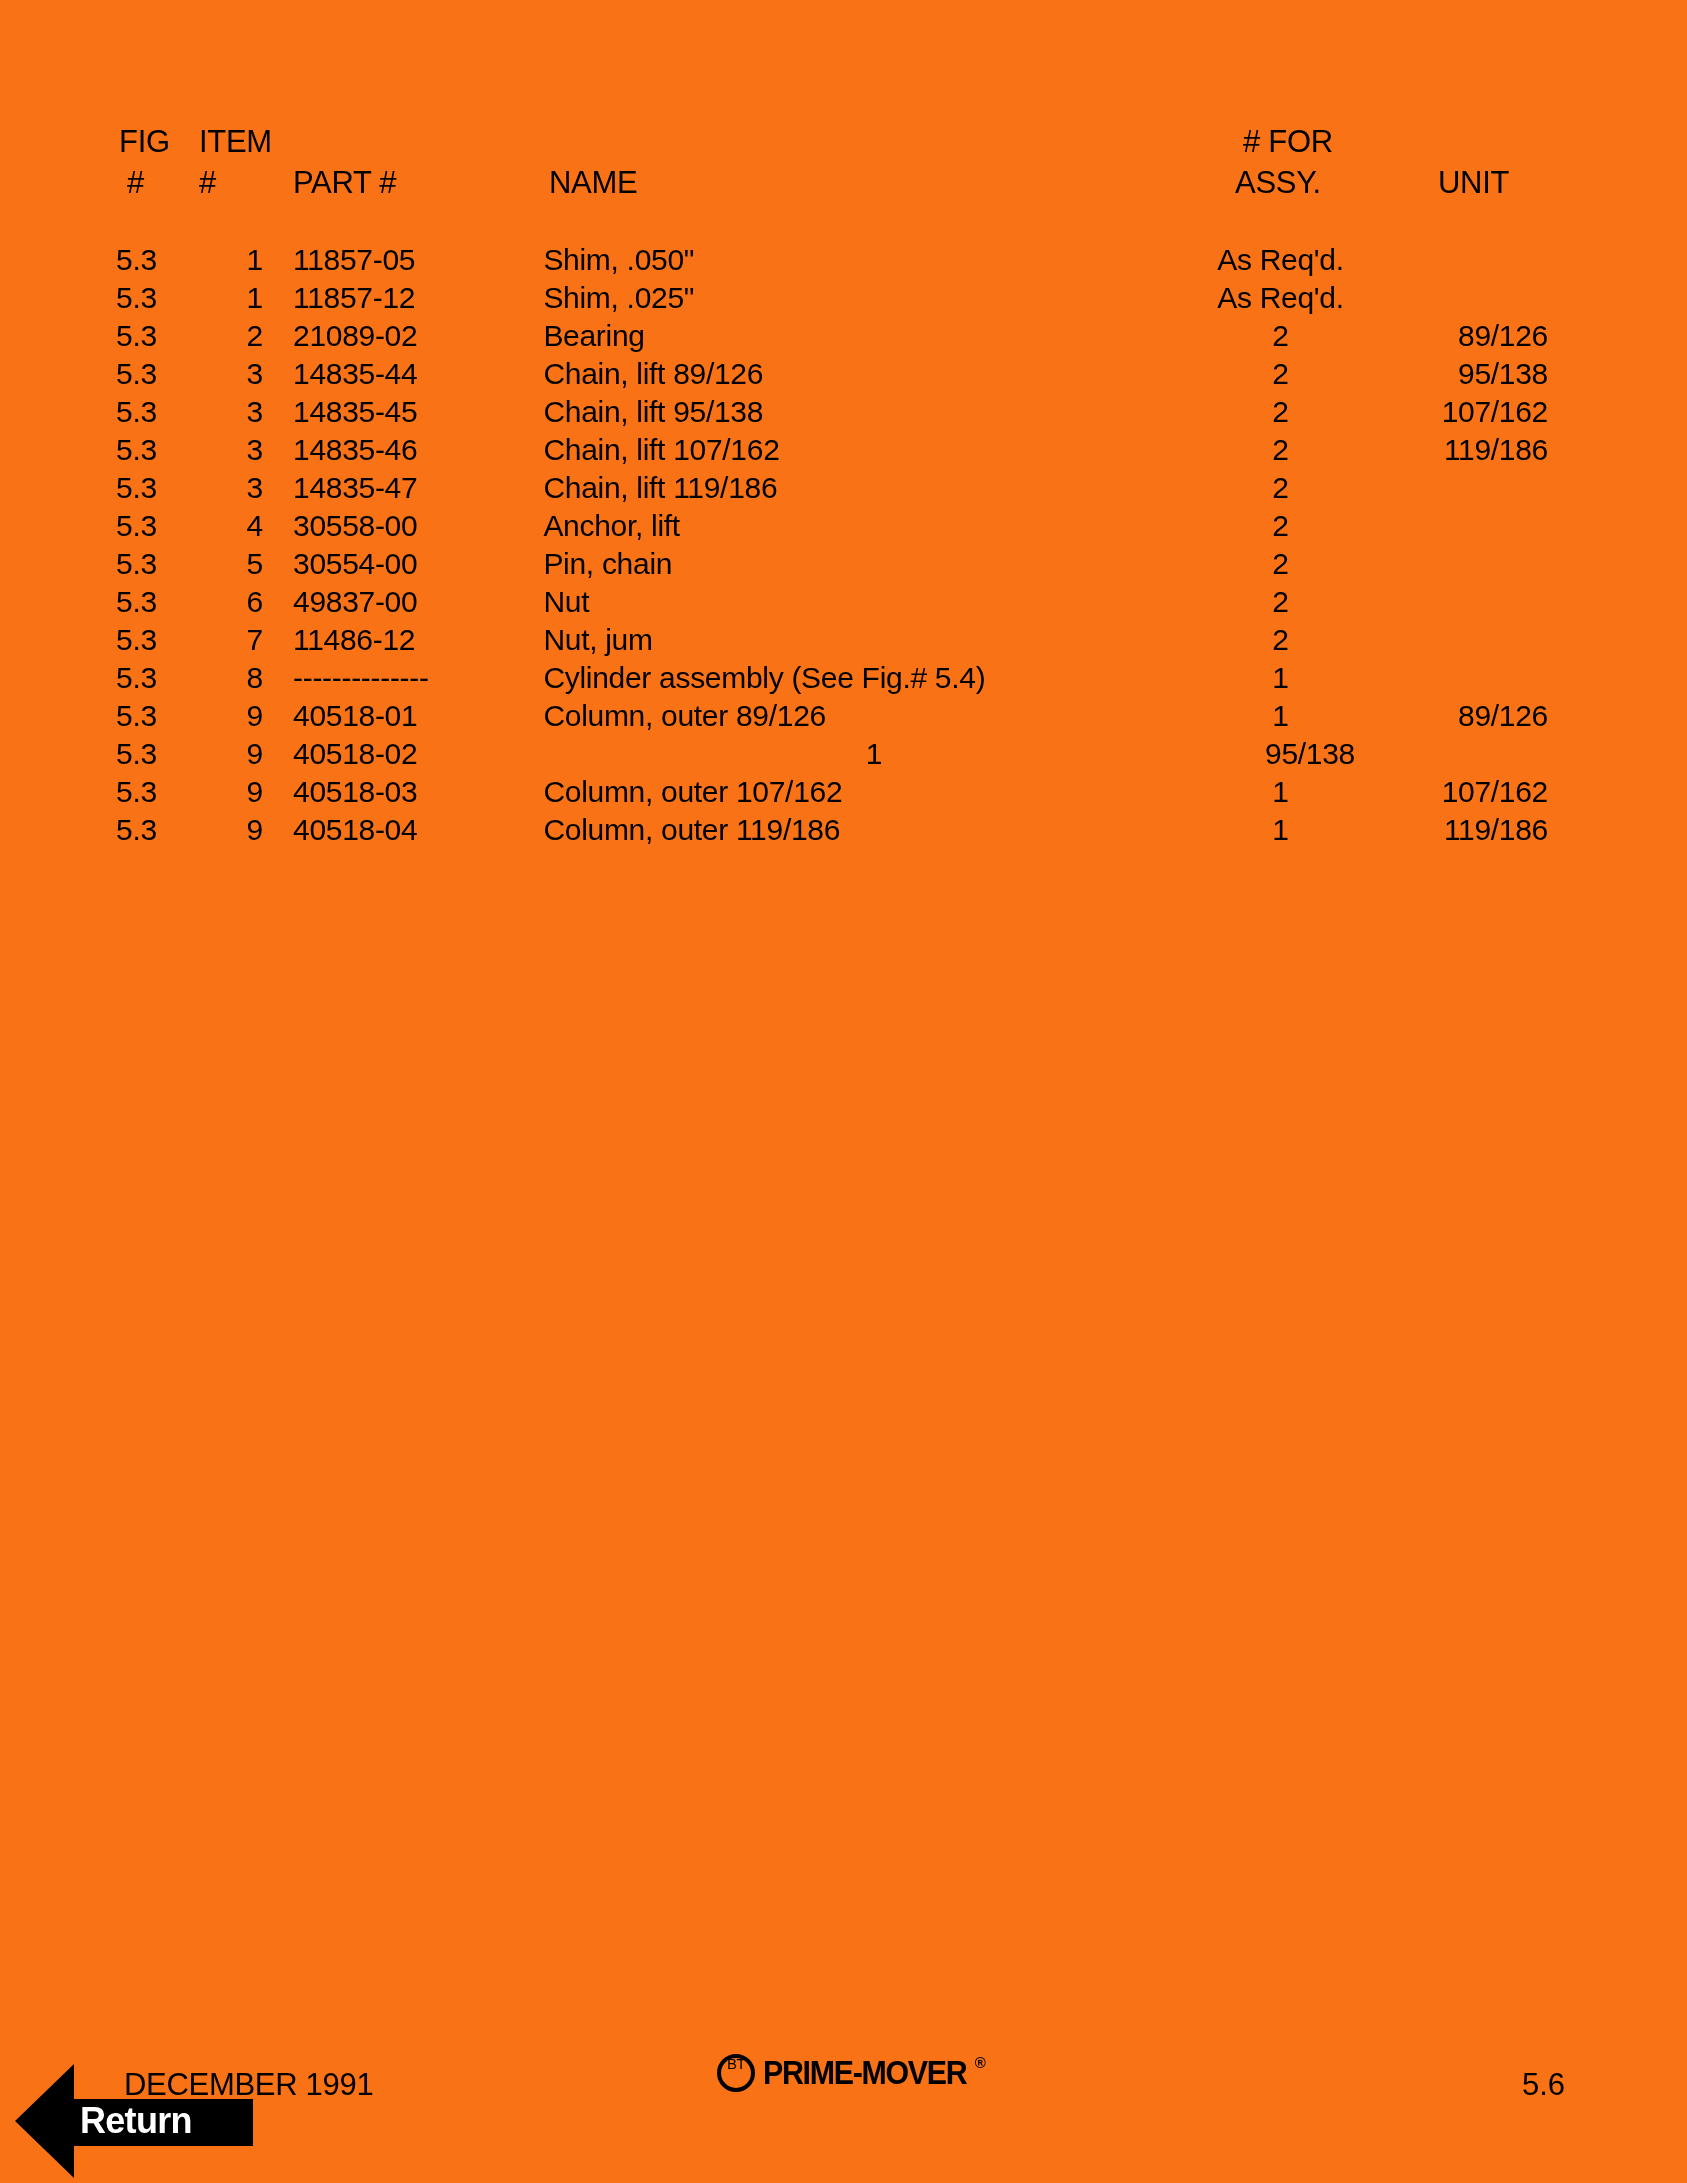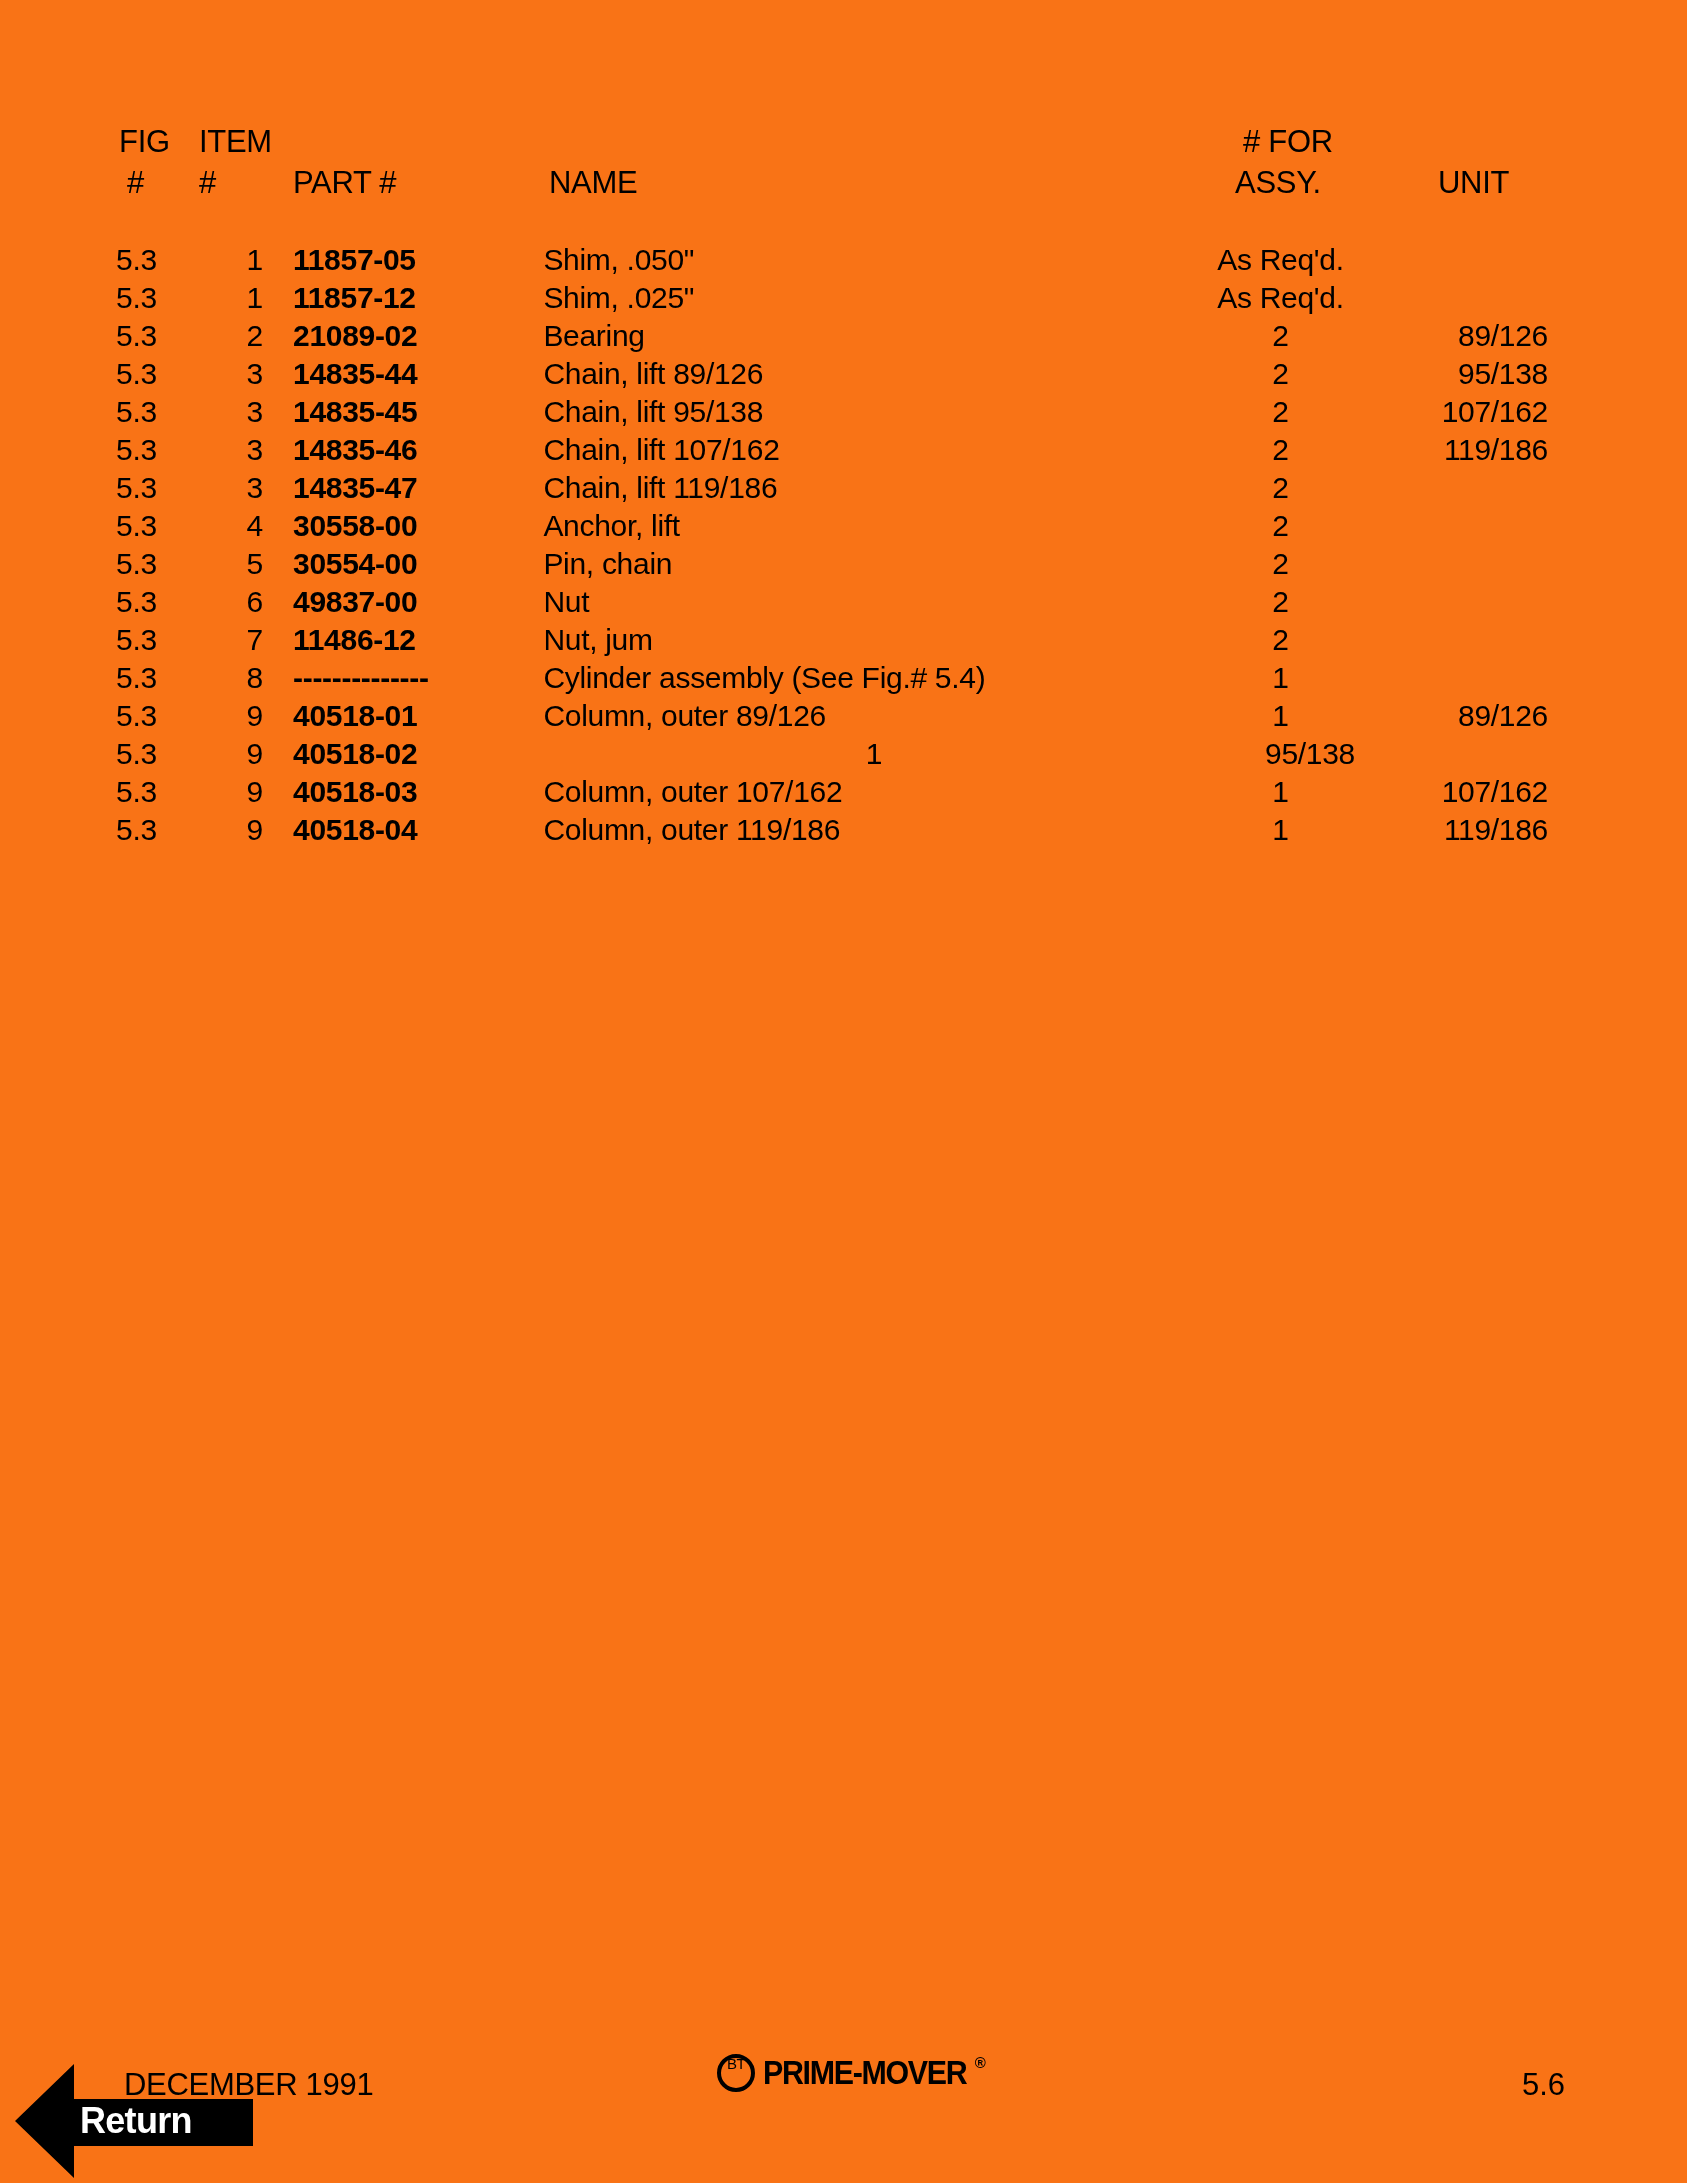--- a/index.html
+++ b/index.html
@@ -31,21 +31,21 @@
     display:grid;
     grid-template-columns:55px 92px 279px 664px 149px 193px;
     height:38px;
     line-height:38px;
     font-size:30px;
     letter-spacing:-0.3px;
     white-space:nowrap;
   }
   .cell-fig {text-align:left;}
   .cell-item{text-align:right;}
-  .cell-part{text-align:left; padding-left:30px; box-sizing:border-box;font-weight:bold;}
+  .cell-part{text-align:left; padding-left:30px; box-sizing:border-box;}
   .cell-name{text-align:left; padding-left:1.4px; box-sizing:border-box;}
   .cell-assy{text-align:center;}
   .cell-unit{text-align:right;}
   
   .footer-date{
     position:absolute; left:124px; top:2069px;
     font-size:31px; line-height:31px; letter-spacing:-0.3px;
     z-index:1;
   }
   .page-num{

